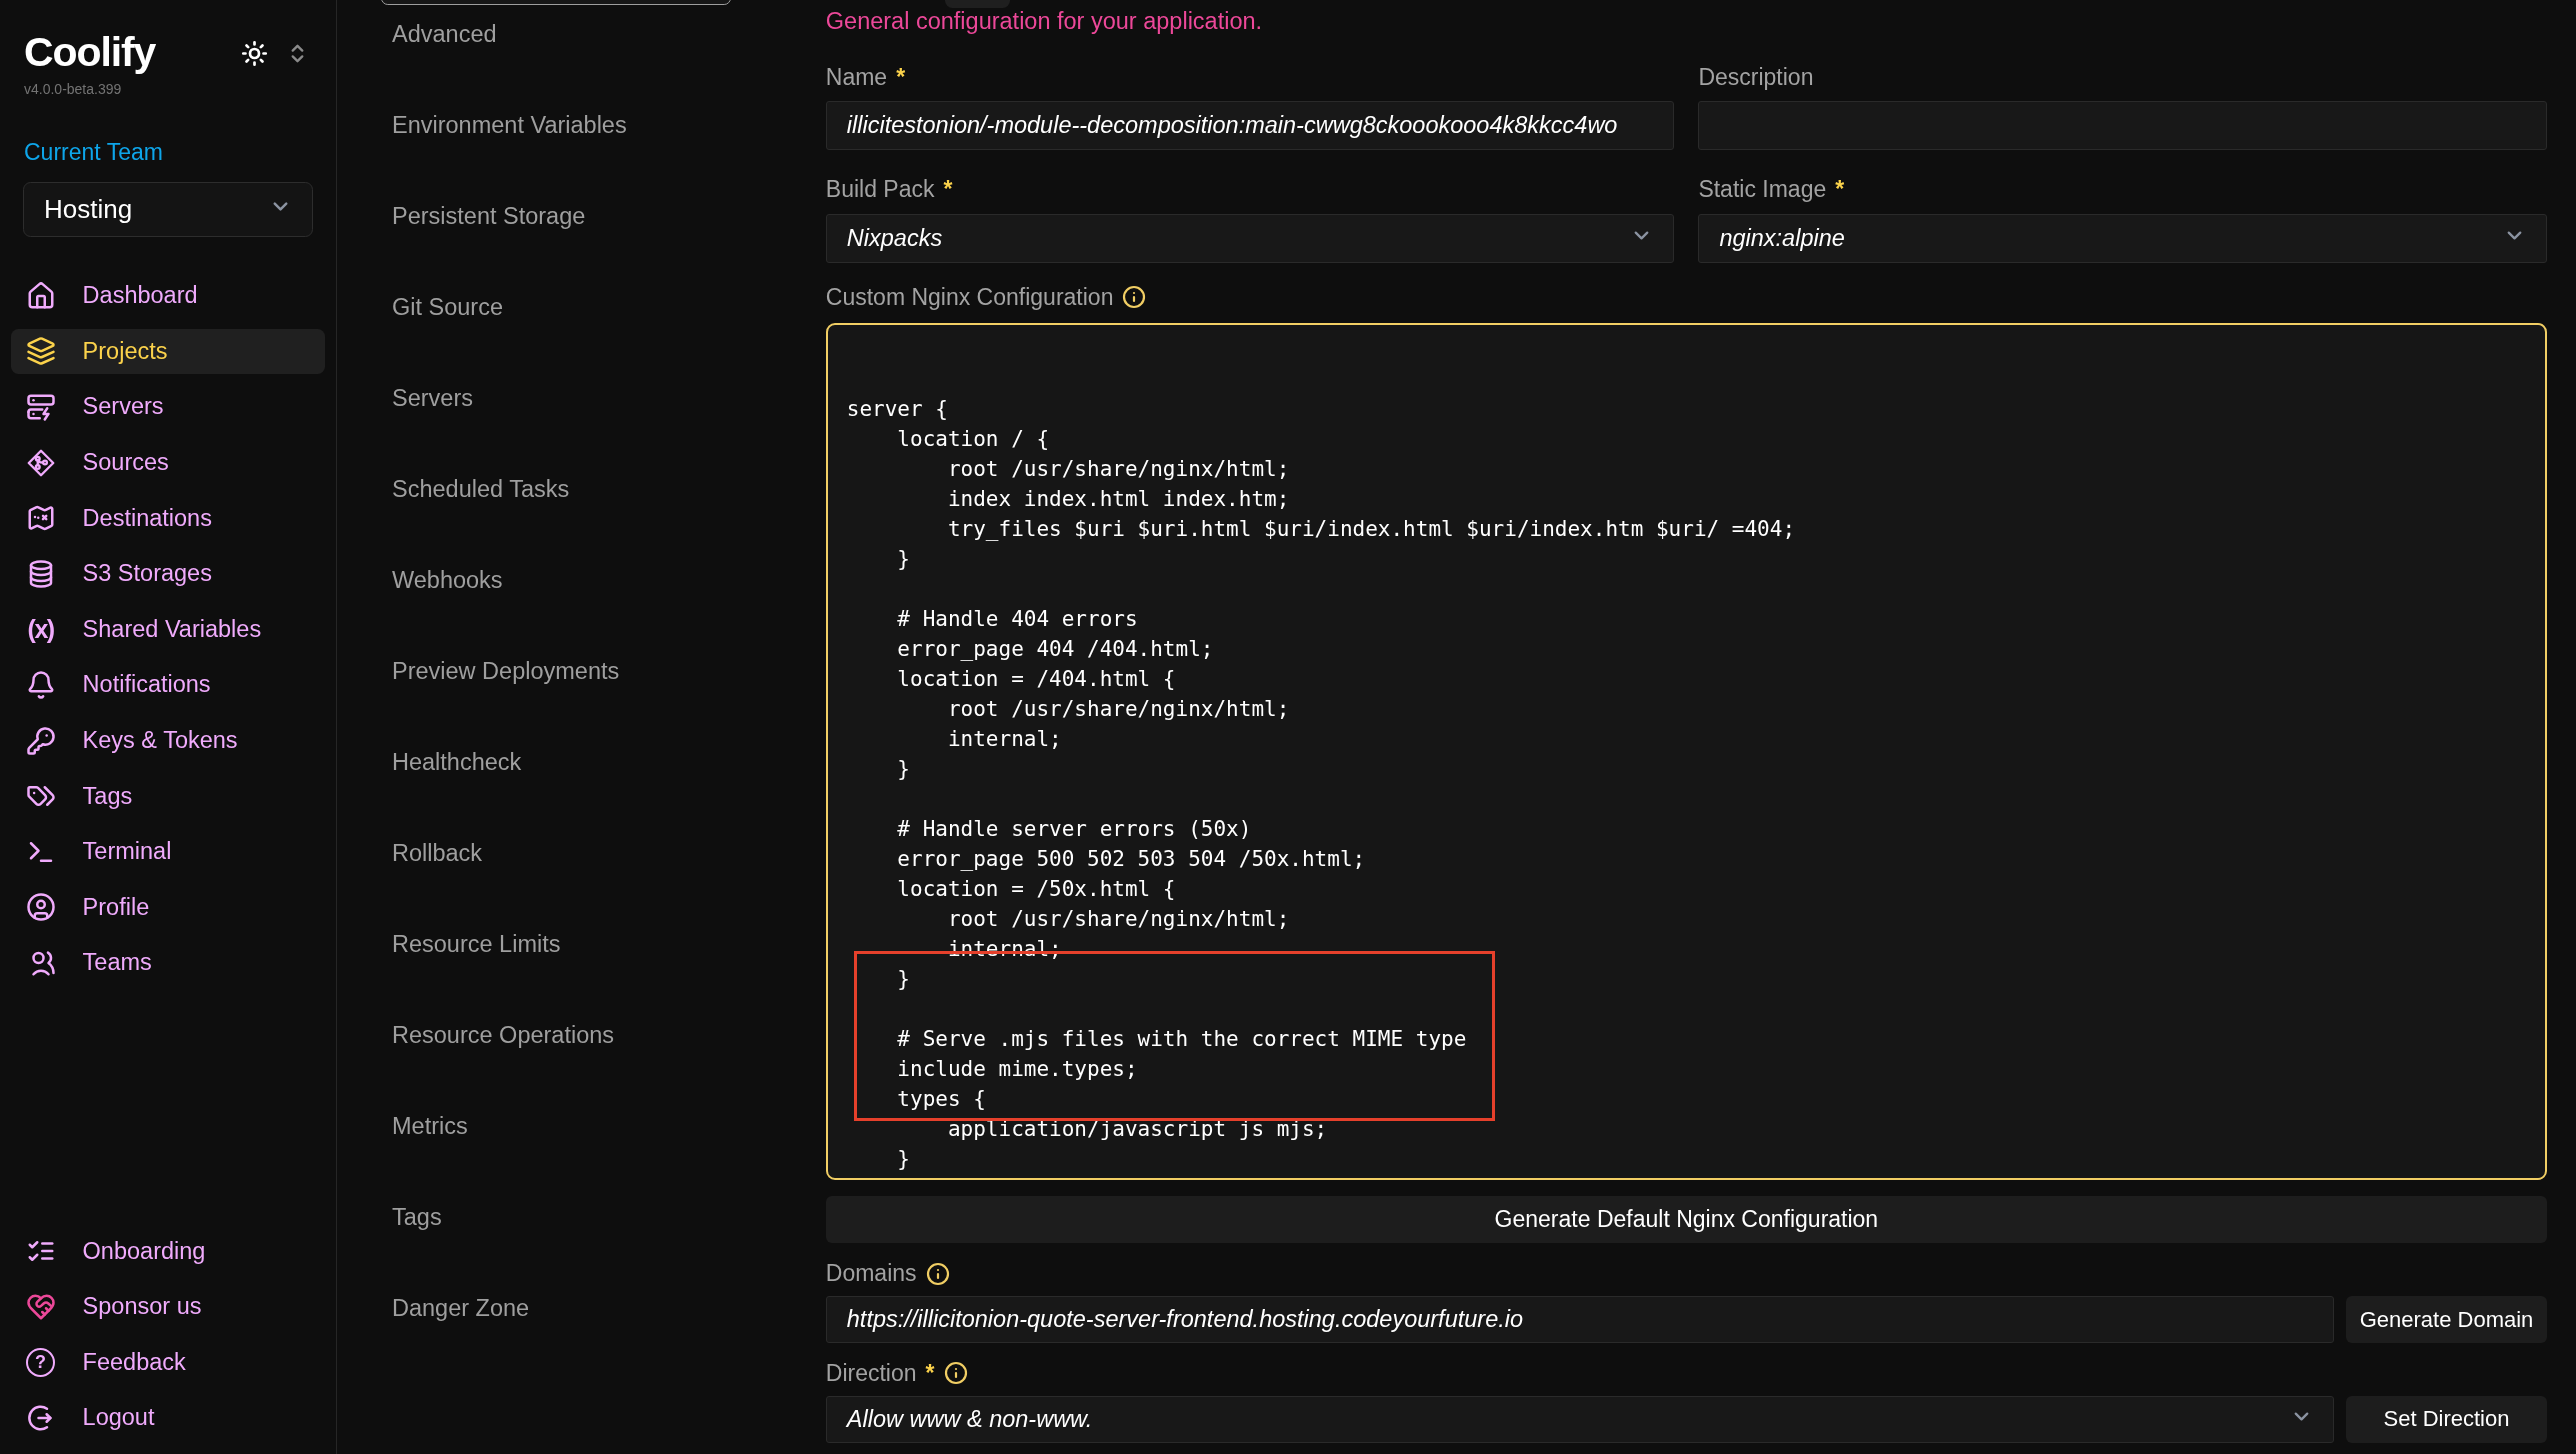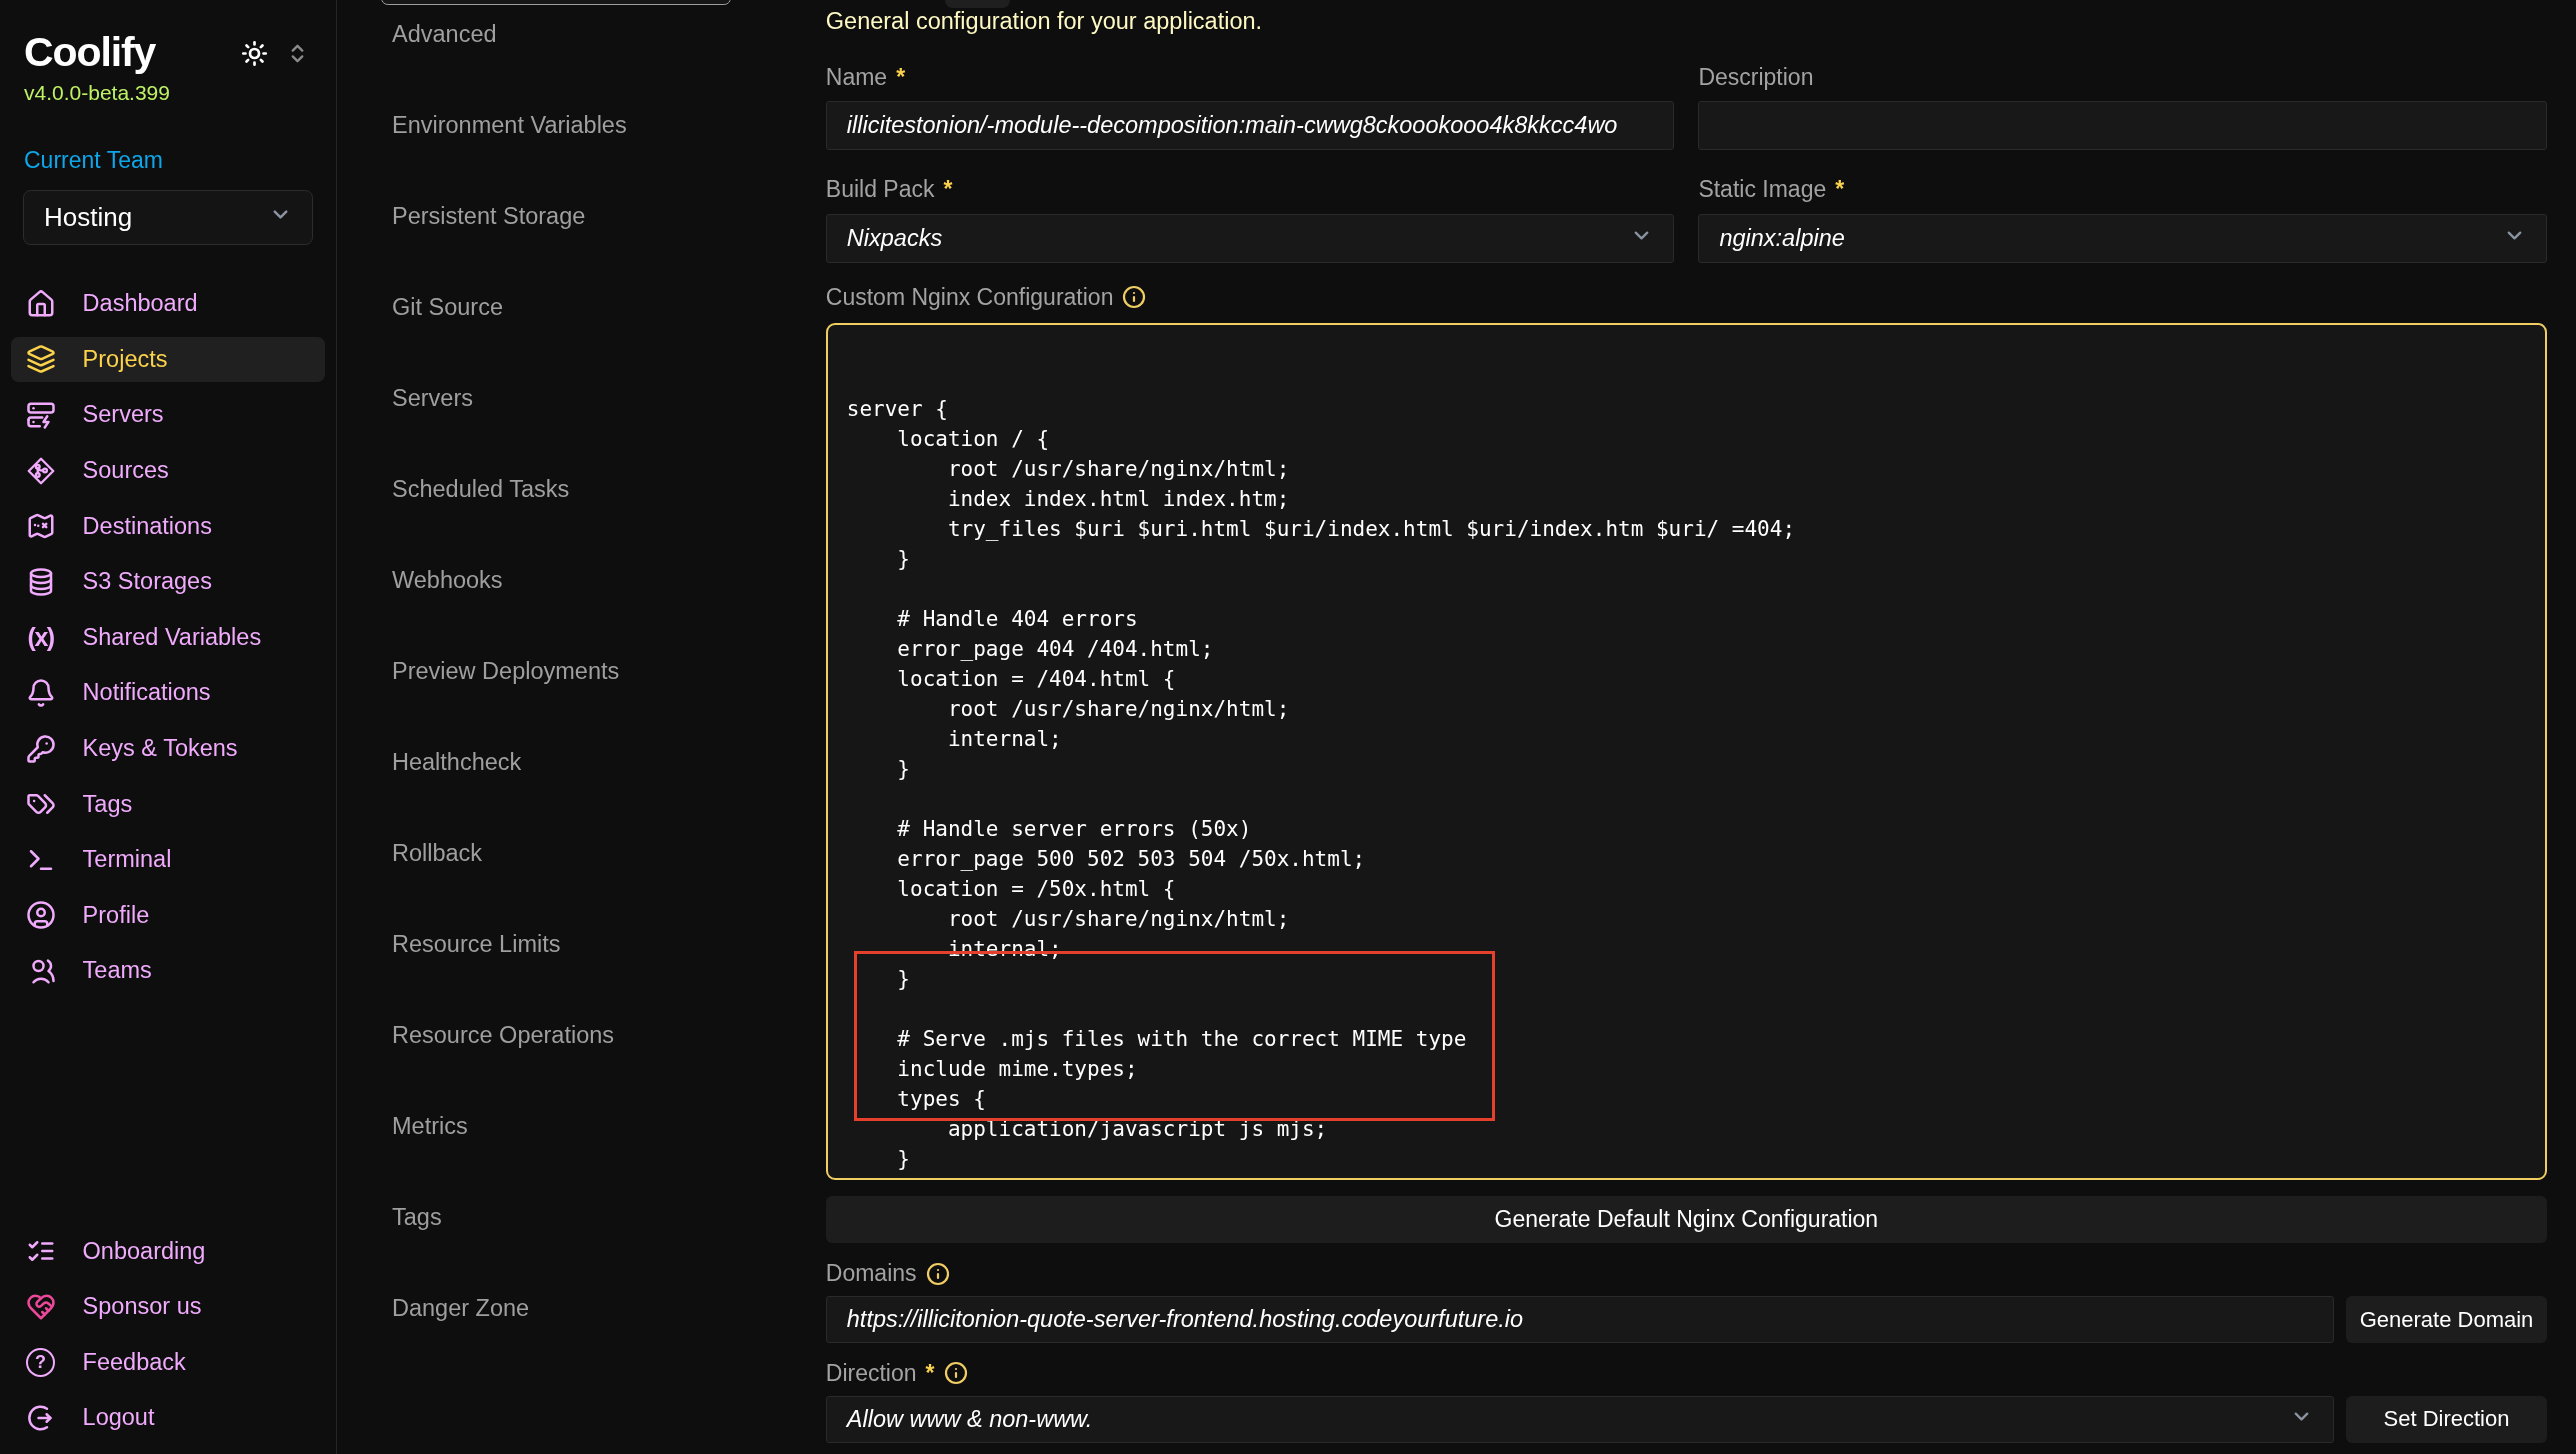--- a/index.html
+++ b/index.html
@@ -7,21 +7,21 @@
     font-family:"Liberation Sans", sans-serif; overflow:hidden; }
   .app { display:flex; height:100%; }
 
   
   .sidebar { width:337px; flex:0 0 337px; border-right:1.5px solid #262626;
     display:flex; flex-direction:column; padding:32px 0 13.6px; }
   .logo-row { display:flex; align-items:flex-start; justify-content:space-between; padding:0 27px 0 24px; }
   .logo { font-size:41px; font-weight:700; letter-spacing:-1.1px; line-height:1; }
   .logo-icons { display:flex; align-items:center; gap:18px; margin-top:7.6px; }
   .logo-icons svg { display:block; }
-  .version { padding:0 24px; margin-top:7.6px; color:#bef264; font-size:21px; }
+  .version { padding:0 24px; margin-top:7.6px; color:#737373; font-size:14px; }
   .team-label { padding:0 24px; margin-top:42px; color:#0ea5e9; font-size:23px; }
   .team-select { margin:16.7px 23px 0; height:55px; background:#141414; border:1.5px solid #2d2d2d;
     border-radius:7.6px; display:flex; align-items:center; justify-content:space-between;
     padding:0 20px; font-size:26px; cursor:pointer; }
   .team-select .chev { color:#8b93a1; }
   .nav { margin-top:36px; padding:0 10.6px; display:flex; flex-direction:column; gap:10.6px; }
   .nav.bottom { margin-top:auto; }
   .nav-item { height:45px; display:flex; align-items:center; gap:27px; padding-left:15px;
     border-radius:7.6px; color:#f0abfc; font-size:23.5px; cursor:pointer; white-space:nowrap; }
   .nav-item .ic { width:30px; height:30px; display:flex; align-items:center; justify-content:center; flex:0 0 30px; }
@@ -36,21 +36,21 @@
     flex-direction:column; position:relative;gap:40px; }
   .submenu-ghost { position:absolute; top:-9px; left:44px; width:350px; height:13.6px;
     border:1.5px solid #9e9e9e; border-radius:6.8px; background:#161616; }
   .submenu-item { height:51px; display:flex; align-items:center; color:#9f9f9f;
     font-size:23.5px; cursor:pointer; white-space:nowrap; }
 
   
   .main { flex:1; padding:0 29px 0 3.8px; position:relative; }
   .cut-tab { position:absolute; top:0; left:123px; width:65px; height:7.6px;
     background:#1f1f1f; border-radius:0 0 7.6px 7.6px; }
-  .main-header { margin-top:7.6px; font-size:23.5px; color:#fef9c3; height:29px; }
+  .main-header { margin-top:7.6px; font-size:23.5px; color:#ec4899; height:29px; }
   .form-grid { display:grid; grid-template-columns:1fr 1fr; column-gap:24px; margin-top:27px; }
   .field-label { display:flex; align-items:center; gap:9px; color:#a3a3a3; font-size:23px;
     height:27px; margin-bottom:10.6px; }
   .req { color:#fbd24b; font-weight:700; }
   .info-ic { color:#f1ce64; display:flex; }
   .tbox { height:49px; background:#181818; border:1.5px solid #2a2a2a; border-radius:3px;
     display:flex; align-items:center; padding:0 20px; font-size:23.5px; color:#fff;font-style:italic; }
   .select { justify-content:space-between; cursor:pointer; }
   .select .chev { color:#8b93a1; }
   .mt-row2 { margin-top:26px; }

